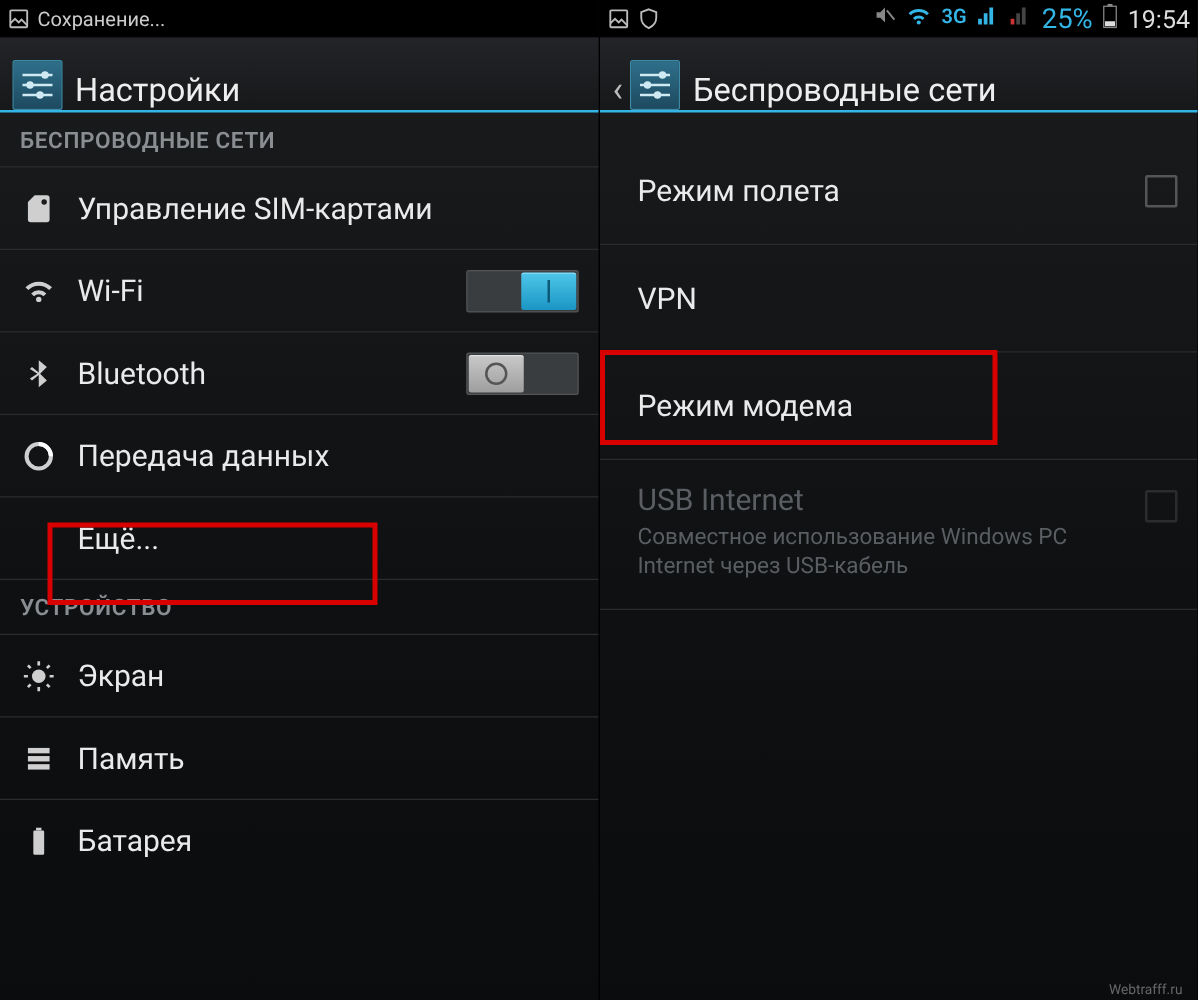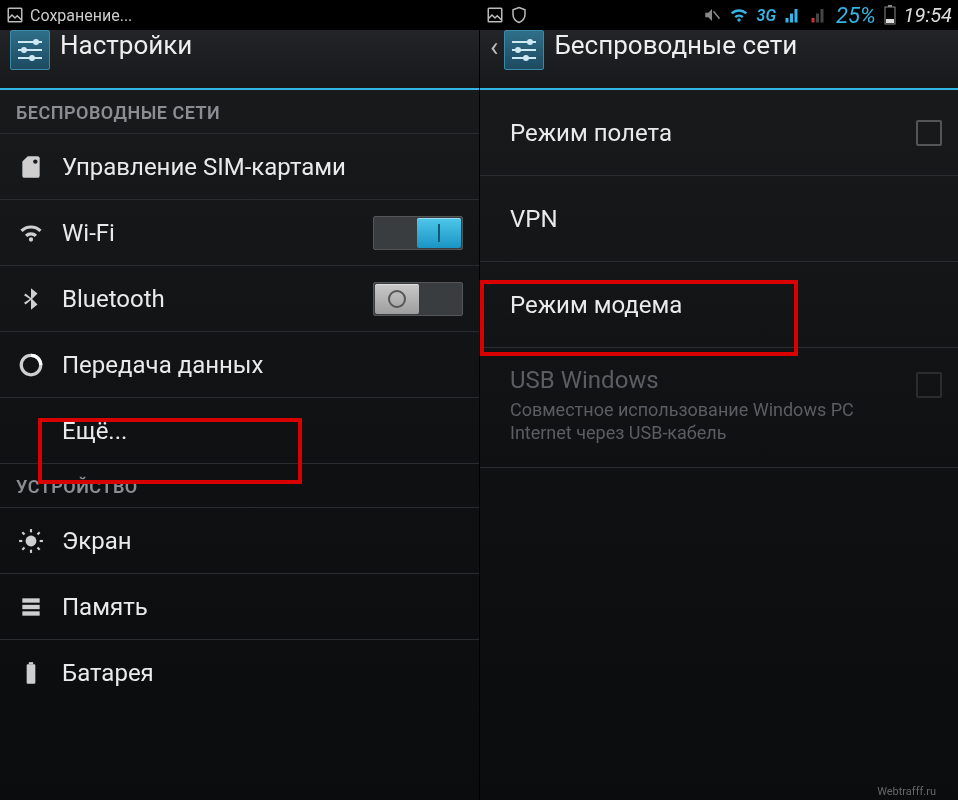--- a/index.html
+++ b/index.html
@@ -33,29 +33,29 @@
     background: #000;
     display: flex;
     align-items: center;
     padding: 0 6px;
     font-size: 16px;
     color: #ccc;
     gap: 6px;
   }
   .statusbar .spacer { flex: 1; }
   .status-icon { display: inline-flex; align-items: center; justify-content: center; }
-  .status-right { display: flex; align-items: center; gap: 8px; font-style: italic; }
+  .status-right { display: flex; align-items: flex-start; gap: 8px; }
   .battery-pct { color: #33b5e5; font-size: 22px; }
   .clock { color: #ddd; font-size: 20px; }
 
   
   .header {
     height: 60px;
     display: flex;
-    align-items: flex-start;
+    align-items: flex-end;
     padding: 0 10px;
     gap: 10px;
     border-bottom: 2px solid #33b5e5;
     background: linear-gradient(#222427, #16181a);
   }
   .settings-icon {
     width: 40px; height: 40px;
     background: linear-gradient(#2f6f8a, #1d4a60);
     border: 1px solid #3a8aa8;
     border-radius: 2px;
@@ -144,21 +144,21 @@
   
   .highlight {
     position: absolute;
     border: 4px solid #d90000;
     pointer-events: none;
     z-index: 10;
   }
 
   .watermark {
     position: absolute;
-    right: 22px;
+    right: 12px;
     bottom: 2px;
     font-size: 11px;
     color: #666;
     z-index: 20;
   }
 </style>
 </head>
 <body>
 
 <div class="wrap">
@@ -347,37 +347,37 @@
           <circle cx="10" cy="16" r="3" fill="#cfe9f3"></circle>
           <line x1="4" y1="24" x2="28" y2="24" stroke="#cfe9f3" stroke-width="2"></line>
           <circle cx="18" cy="24" r="3" fill="#cfe9f3"></circle>
         </svg>
       </span>
       <span class="header-title">Беспроводные сети</span>
     </div>
 
     <div class="list">
 
-      <div class="item" style="min-height:86px;">
+      <div class="item" style="min-height:86px;margin-top:20px;">
         <span class="label" style="padding-left:14px;">Режим полета</span>
         <div class="checkbox"></div>
       </div>
 
       <div class="item" style="min-height:86px;">
         <span class="label" style="padding-left:14px;">VPN</span>
       </div>
 
       <div class="item" style="min-height:86px; position:relative;">
         <span class="label" style="padding-left:14px;">Режим модема</span>
       </div>
 
 
       <div class="item disabled" style="min-height:120px; align-items:flex-start; padding-top:18px;">
         <div class="text-col" style="padding-left:14px;">
-          <span class="label">USB Windows</span>
+          <span class="label">USB Internet</span>
           <span class="sub">Совместное использование Windows PC Internet через USB-кабель</span>
         </div>
         <div class="checkbox" style="opacity:0.4; margin-top:6px;"></div>
       </div>
 
     </div>
 
     <div class="highlight" style="left:0px; top:280px; width:318px; height:76px;"></div>
   </div>
 

